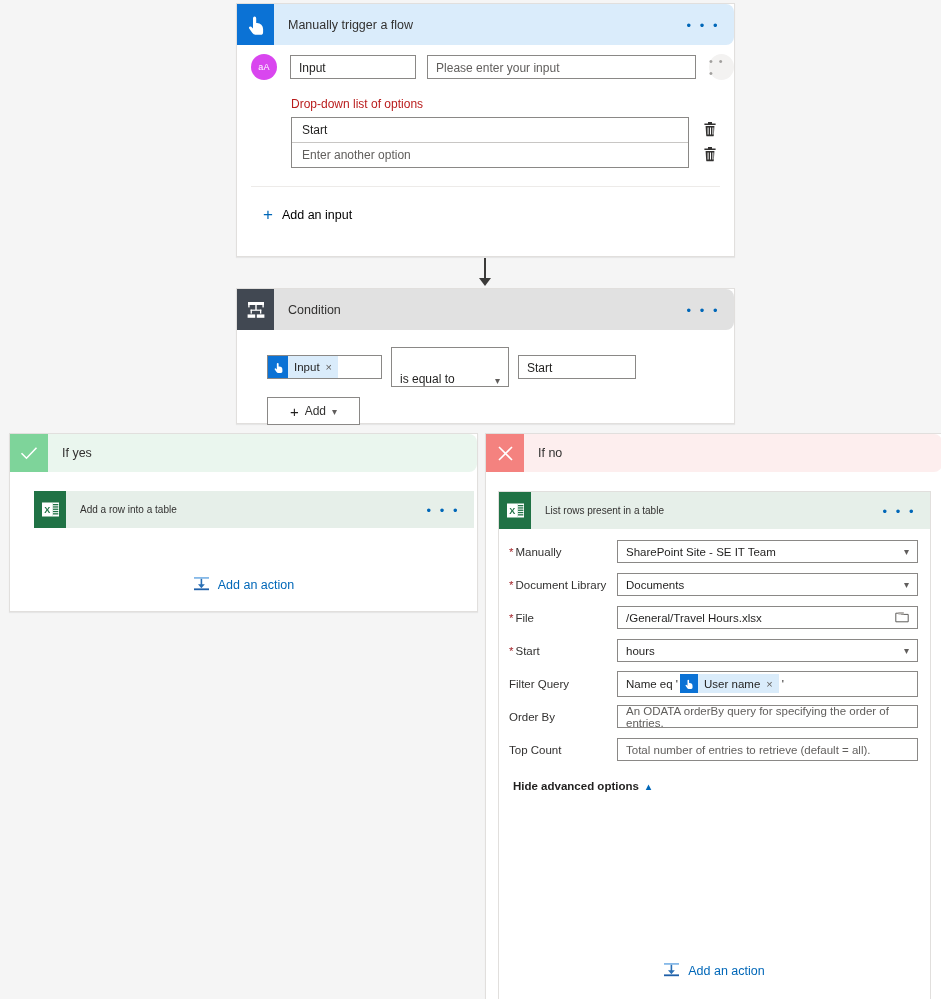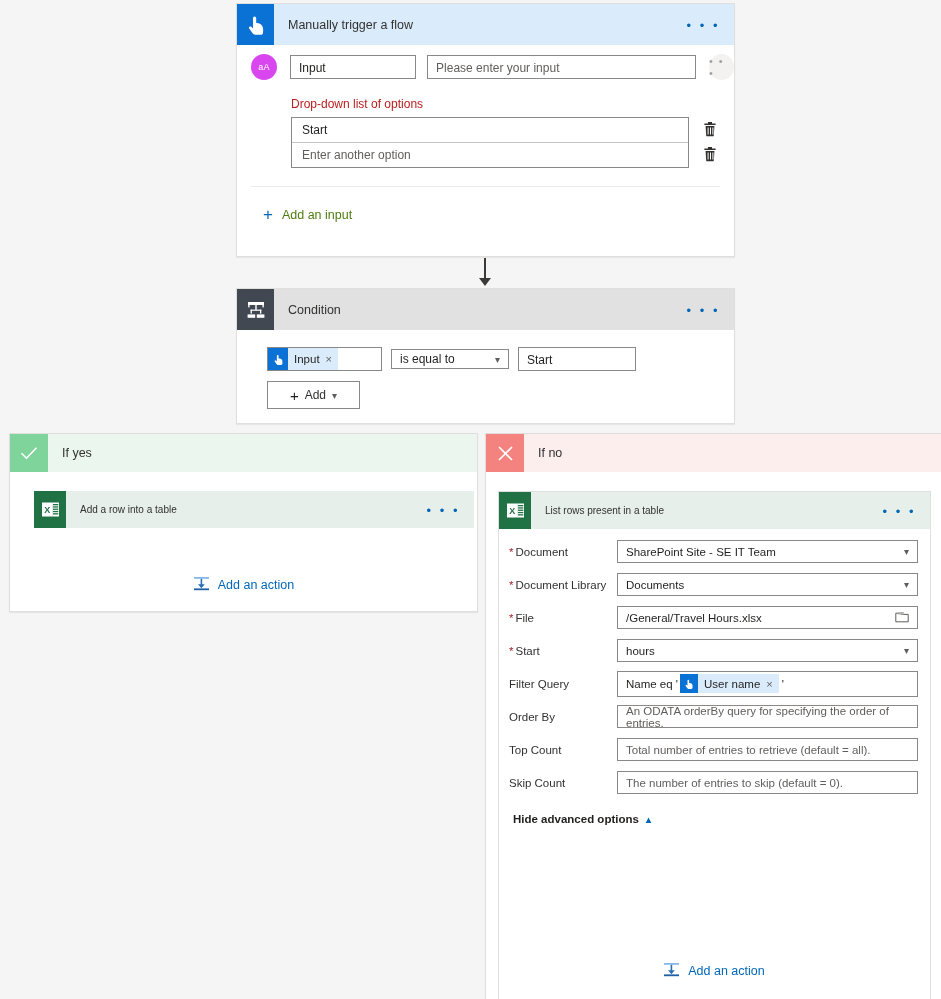--- a/index.html
+++ b/index.html
@@ -7,21 +7,21 @@
     width:941px;height:999px;
     background:#f5f5f5;
     font-family:"Liberation Sans", sans-serif;
     font-size:12px;color:#323130;
     position:relative;overflow:hidden;
   }
   .canvas{position:absolute;inset:0;}
 
   
   .card{position:absolute;background:#fff;border:1px solid #e1dfdd;box-shadow:0 1px 1px rgba(0,0,0,.06);}
-  .card-head{display:flex;align-items:center;height:44px;position:relative;}
+  .card-head{display:flex;align-items:center;height:44px;position:relative;border-radius:8px;}
   .card-head .title{font-size:12.5px;color:#323130;margin-left:14px;}
   .ellipsis{position:absolute;right:14px;top:50%;transform:translateY(-50%);
     letter-spacing:2.5px;font-size:13px;line-height:1;color:#0067b8;}
 
   
   .isq{width:34px;height:34px;margin-left:5px;display:flex;align-items:center;justify-content:center;flex:0 0 34px;}
   .isq svg{display:block;}
 
   
   #trigger{left:236px;top:3px;width:497px;height:252px;}
@@ -52,22 +52,22 @@
   
   #condition{left:236px;top:288px;width:497px;height:134px;}
   #condition .card-head{background:#e1e1e1;height:41px;}
   #condition .isq{background:#414852;width:37px;height:41px;margin-left:0;flex:0 0 37px;}
   .cond-row{display:flex;align-items:center;gap:9px;padding:17px 0 0 30px;}
   .token-box{border:1px solid #8a8886;background:#fff;height:24px;width:115px;display:flex;align-items:center;box-sizing:border-box;}
   .token{display:flex;align-items:center;background:#daecfb;height:22px;padding-right:6px;gap:6px;}
   .token .tico{width:20px;height:22px;background:#0b72d5;display:flex;align-items:center;justify-content:center;}
   .token .tlabel{font-size:11.5px;color:#201f1e;}
   .token .tx{font-size:11px;color:#605e5c;}
-  .sel{border:1px solid #8a8886;background:#fff;height:20px;width:118px;box-sizing:border-box;
-    display:flex;align-items:center;justify-content:space-between;padding:0 8px;font-size:12px;color:#201f1e;}
+  .sel{border:1px solid #8a8886;background:#fff;height:40px;width:118px;box-sizing:border-box;
+    display:flex;align-items:flex-end;justify-content:space-between;padding:0 8px;font-size:12px;color:#201f1e;}
   .chev{color:#605e5c;font-size:10px;}
   .addbtn{margin:10px 0 0 30px;border:1px solid #8a8886;background:#fff;height:26px;width:91px;
     display:flex;align-items:center;justify-content:center;gap:6px;font-size:12px;}
   .addbtn .plus{font-size:15px;color:#201f1e;}
 
   
   .arrow{position:absolute;width:12px;}
   .arrow .ln{position:absolute;left:5px;top:0;width:1.5px;background:#3b3a39;}
   .arrow .hd{position:absolute;left:0;bottom:0;width:0;height:0;
     border-left:6px solid transparent;border-right:6px solid transparent;border-top:8px solid #3b3a39;}
@@ -149,21 +149,21 @@
                 </svg>
             </span>
           </div>
         </div>
       </div>
 
       <div class="divider" style="margin:18px 14px 0 14px;"></div>
 
       <div class="addinput" style="margin-top:19px;">
         <span class="plus">+</span>
-        <span class="link" style="color:#4d7c0f;">Add an input</span>
+        <span class="link" style="color:#000000;">Add an input</span>
       </div>
     </div>
   </div>
 
   <div class="arrow" style="left:479px;top:258px;height:28px;">
     <div class="ln" style="height:20px;"></div>
       <div class="hd"></div>
   </div>
 
   <div class="card" id="condition">
@@ -281,21 +281,21 @@
                 <rect x="12" y="10.9" width="5.3" height="1.3"></rect>
                 <rect x="12" y="13.2" width="5.3" height="1.3"></rect>
               </g>
           </svg>
         </div>
         <div class="title">List rows present in a table</div>
         <div class="ellipsis">• • •</div>
       </div>
 
       <div class="frow" style="margin-top:10px;">
-        <div class="flabel"><span class="req">*</span><span>Document</span></div>
+        <div class="flabel"><span class="req">*</span><span>Manually</span></div>
         <div class="fctl">
             <div class="fbox">
           <span>SharePoint Site - SE IT Team</span>
           <span class="chev">▾</span>
         </div>
           </div>
       </div>
 
       <div class="frow" style="margin-top:8px;">
         <div class="flabel"><span class="req">*</span><span>Document Library</span></div>
@@ -358,26 +358,20 @@
           </div>
       </div>
 
       <div class="frow" style="margin-top:8px;">
         <div class="flabel">Top Count</div>
         <div class="fctl">
             <div class="fbox ph">Total number of entries to retrieve (default = all).</div>
           </div>
       </div>
 
-      <div class="frow" style="margin-top:8px;">
-        <div class="flabel">Skip Count</div>
-        <div class="fctl">
-            <div class="fbox ph">The number of entries to skip (default = 0).</div>
-          </div>
-      </div>
 
       <div class="adv" style="margin-top:18px;">
         <span>Hide advanced options</span>
         <span class="chev" style="color:#0067b8;">▴</span>
       </div>
     </div>
 
     <div class="addaction" style="position:absolute;left:0;right:0;top:528px;">
       <span>
         <svg width="17" height="15" viewBox="0 0 17 15">

